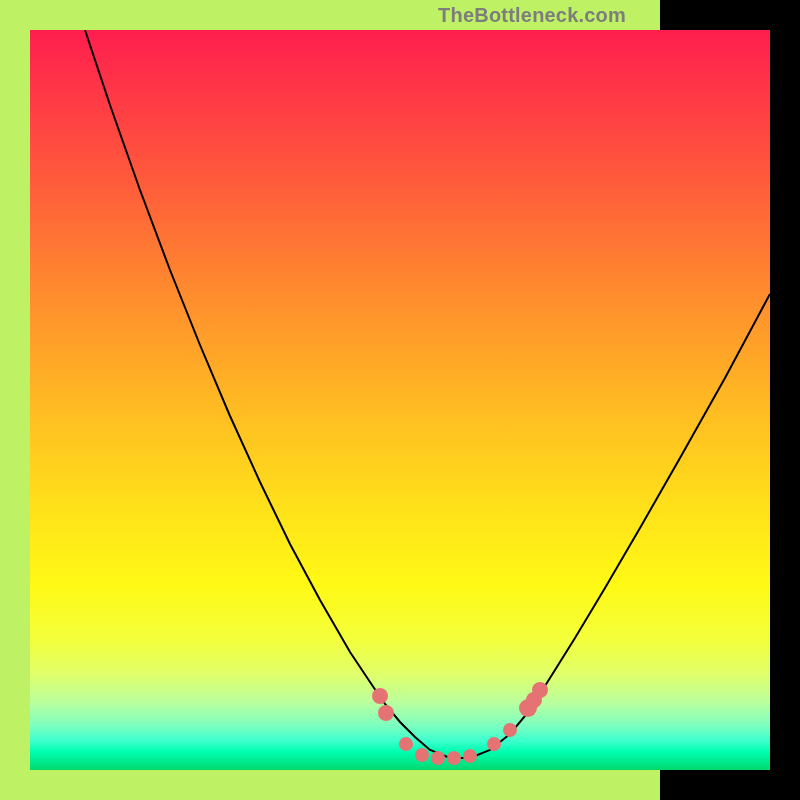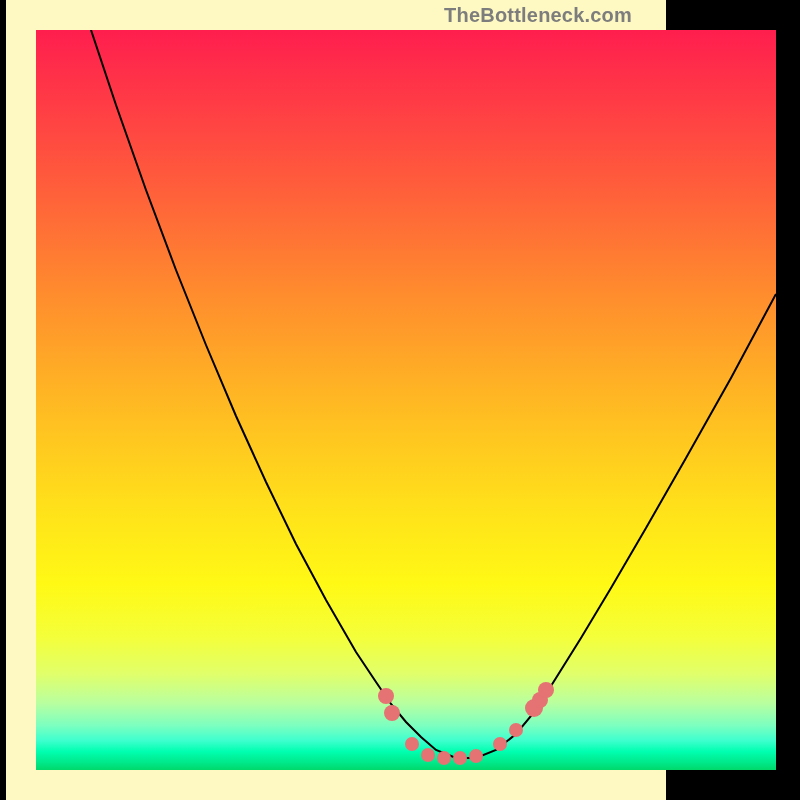--- a/index.html
+++ b/index.html
@@ -5,25 +5,25 @@
   html, body {
     margin: 0;
     padding: 0;
     width: 800px;
     height: 800px;
     background: #000;
     overflow: hidden;
   }
   .frame {
     position: absolute;
-    left: 6px;
+    left: 0;
     top: 0;
     width: 660px;
     height: 800px;
-    background: #fef9c3;
+    background: #bef264;
   }
   .plot-area {
     position: absolute;
     left: 30px;
     top: 30px;
     width: 740px;
     height: 740px;
     overflow: hidden;
   }
   .gradient-bg {

